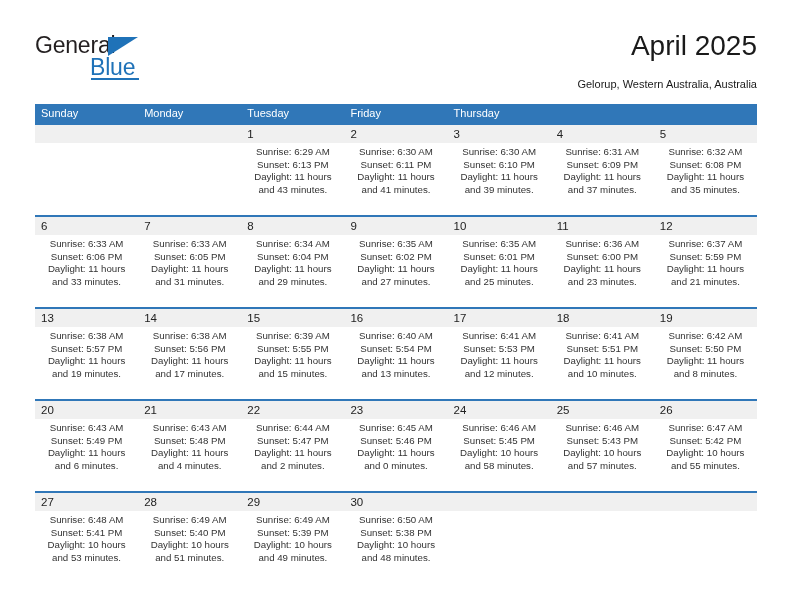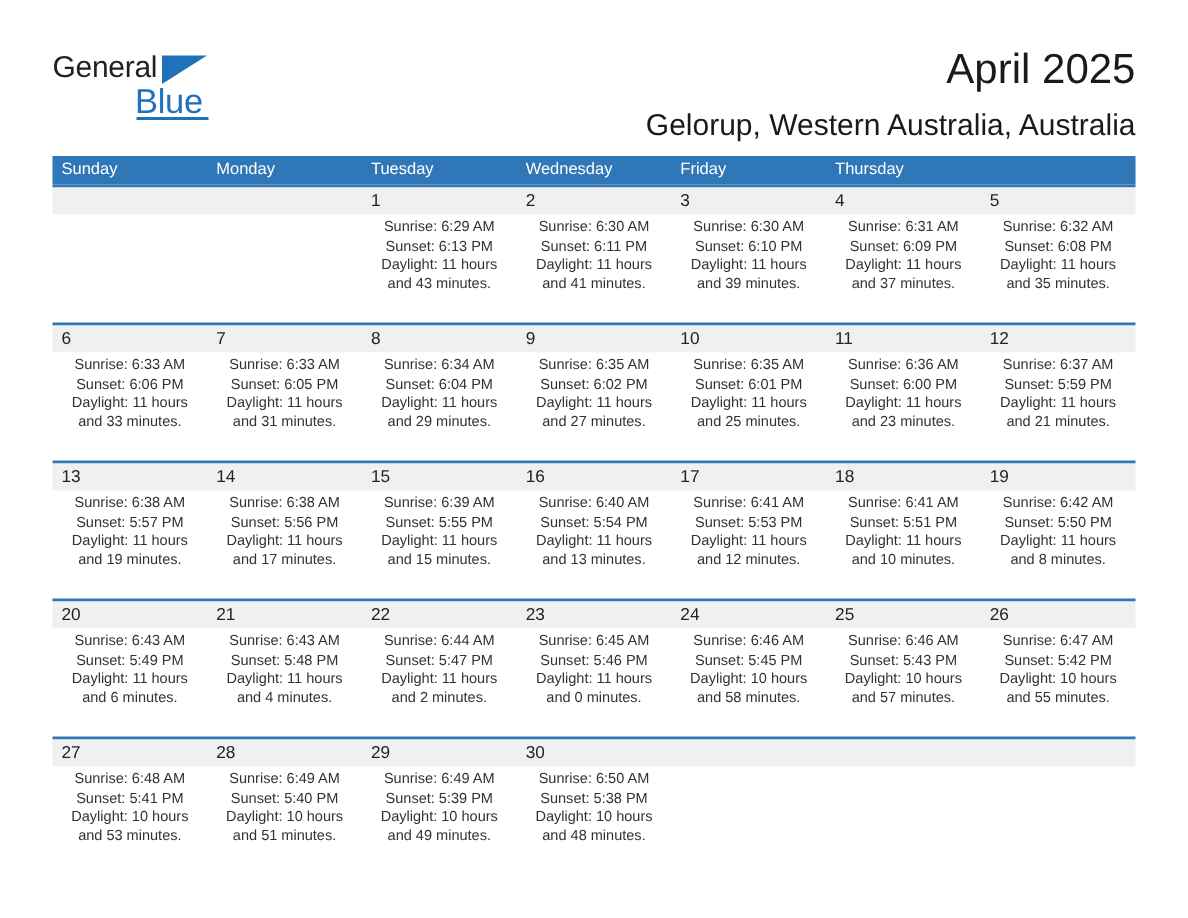--- a/index.html
+++ b/index.html
@@ -32,21 +32,21 @@
     position: absolute;
     left: 35px;
     top: 32px;
     width: 130px;
     height: 48px;
   }
   .logo-general {
     position: absolute;
     left: 0;
     top: 0;
-    font-size: 20px;
+    font-size: 23px;
     letter-spacing: -0.2px;
     color: #231f20;
     line-height: 26px;
   }
   .logo-triangle {
     position: absolute;
     left: 73px;
     top: 5px;
     width: 0;
     height: 0;
@@ -78,21 +78,21 @@
     font-size: 28px;
     color: #1a1a1a;
     text-align: right;
     line-height: 32px;
     white-space: nowrap;
   }
   .subtitle {
     position: absolute;
     right: 35px;
     top: 76px;
-    font-size: 20px;
+    font-size: 11px;
     color: #1a1a1a;
     text-align: right;
     line-height: 17px;
     white-space: nowrap;
   }
 
   
   .calendar {
     position: absolute;
     left: 35px;
@@ -168,21 +168,20 @@
     <div class="title">April 2025</div>
     <div class="subtitle">Gelorup, Western Australia, Australia</div>
   </div>
 
   <div class="calendar">
 
     <div class="dow-row">
       <div class="dow">Sunday</div>
       <div class="dow">Monday</div>
       <div class="dow">Tuesday</div>
-      <div class="dow">Wednesday</div>
       <div class="dow">Friday</div>
       <div class="dow">Thursday</div>
     </div>
 
     <div class="week">
       <div class="daynum-row">
         <div class="daynum"></div>
         <div class="daynum"></div>
         <div class="daynum">1</div>
         <div class="daynum">2</div>

